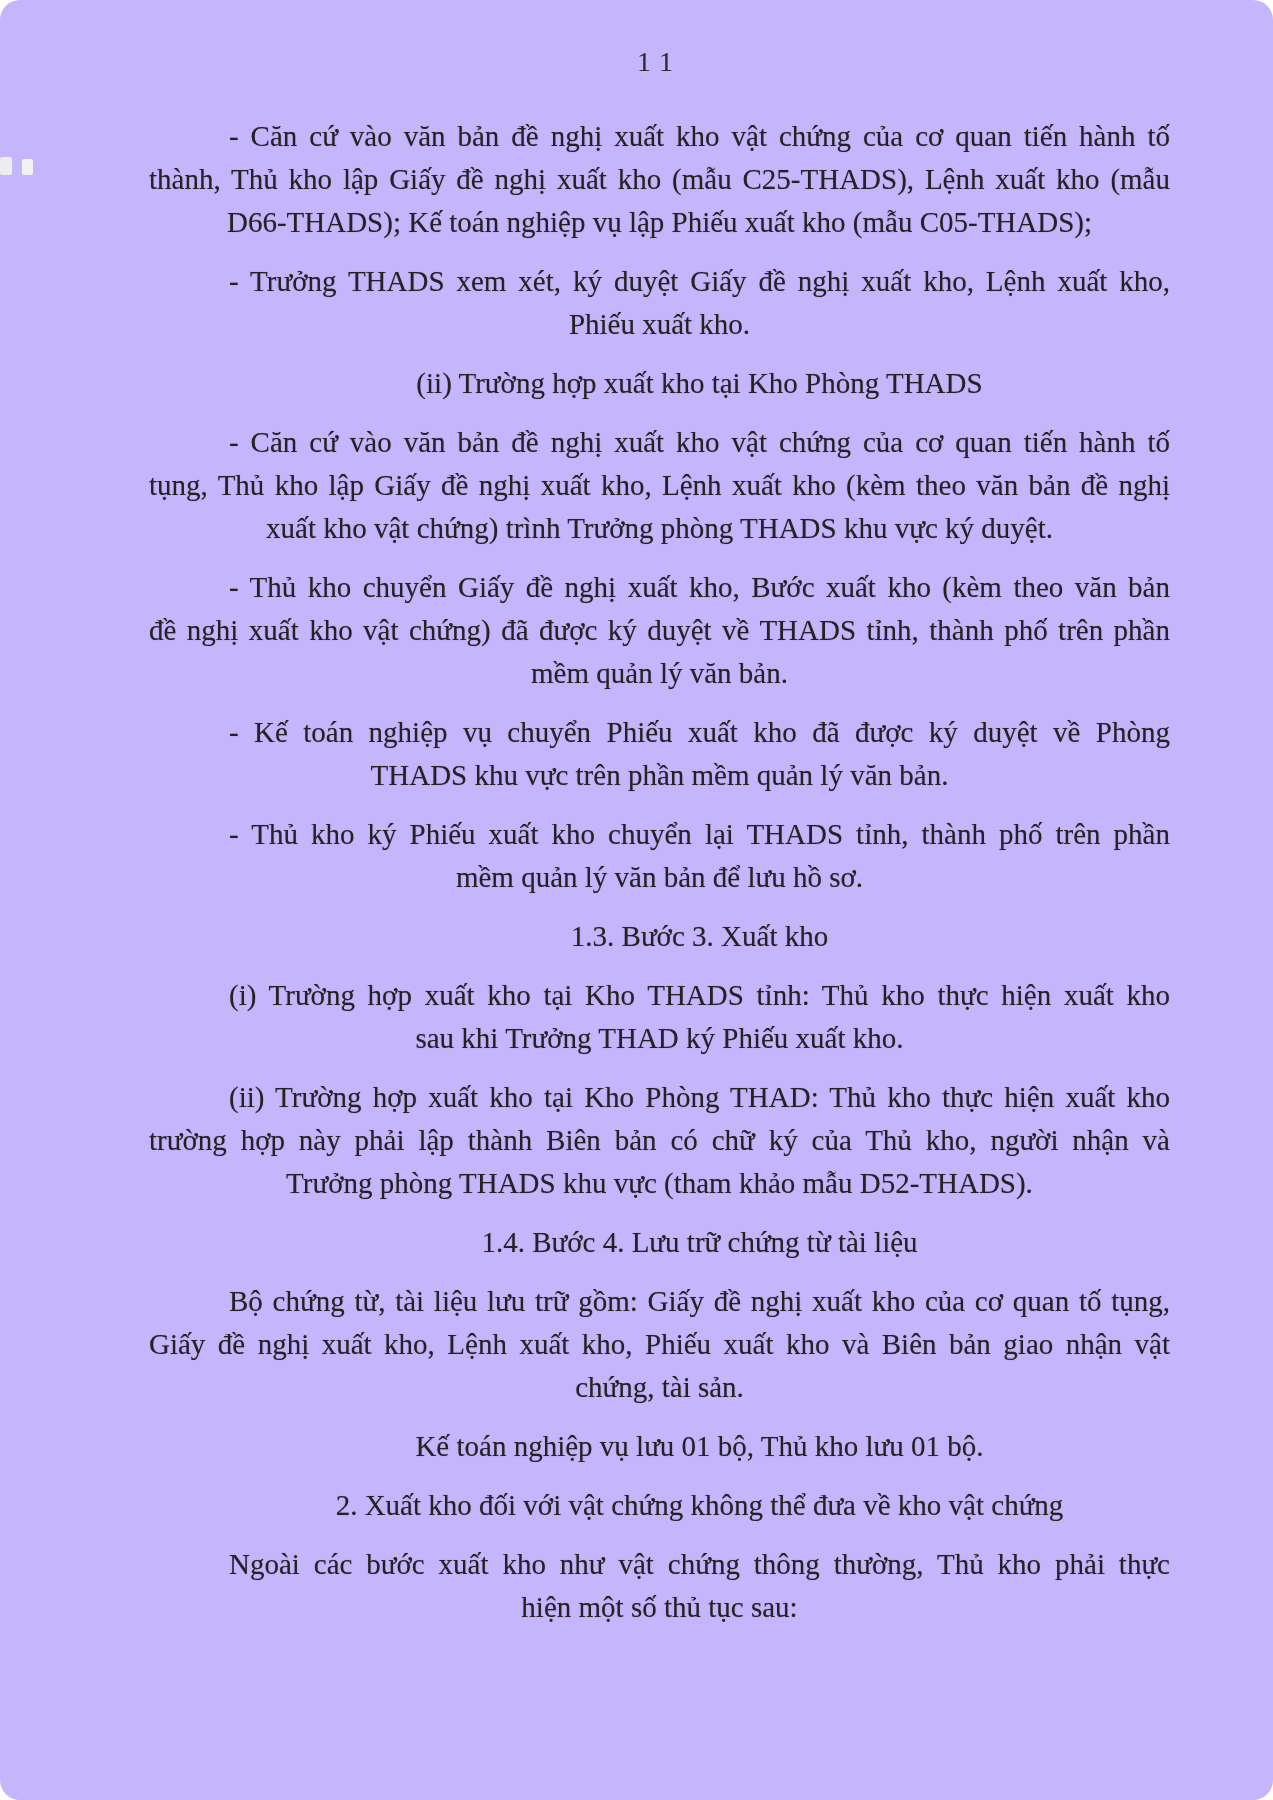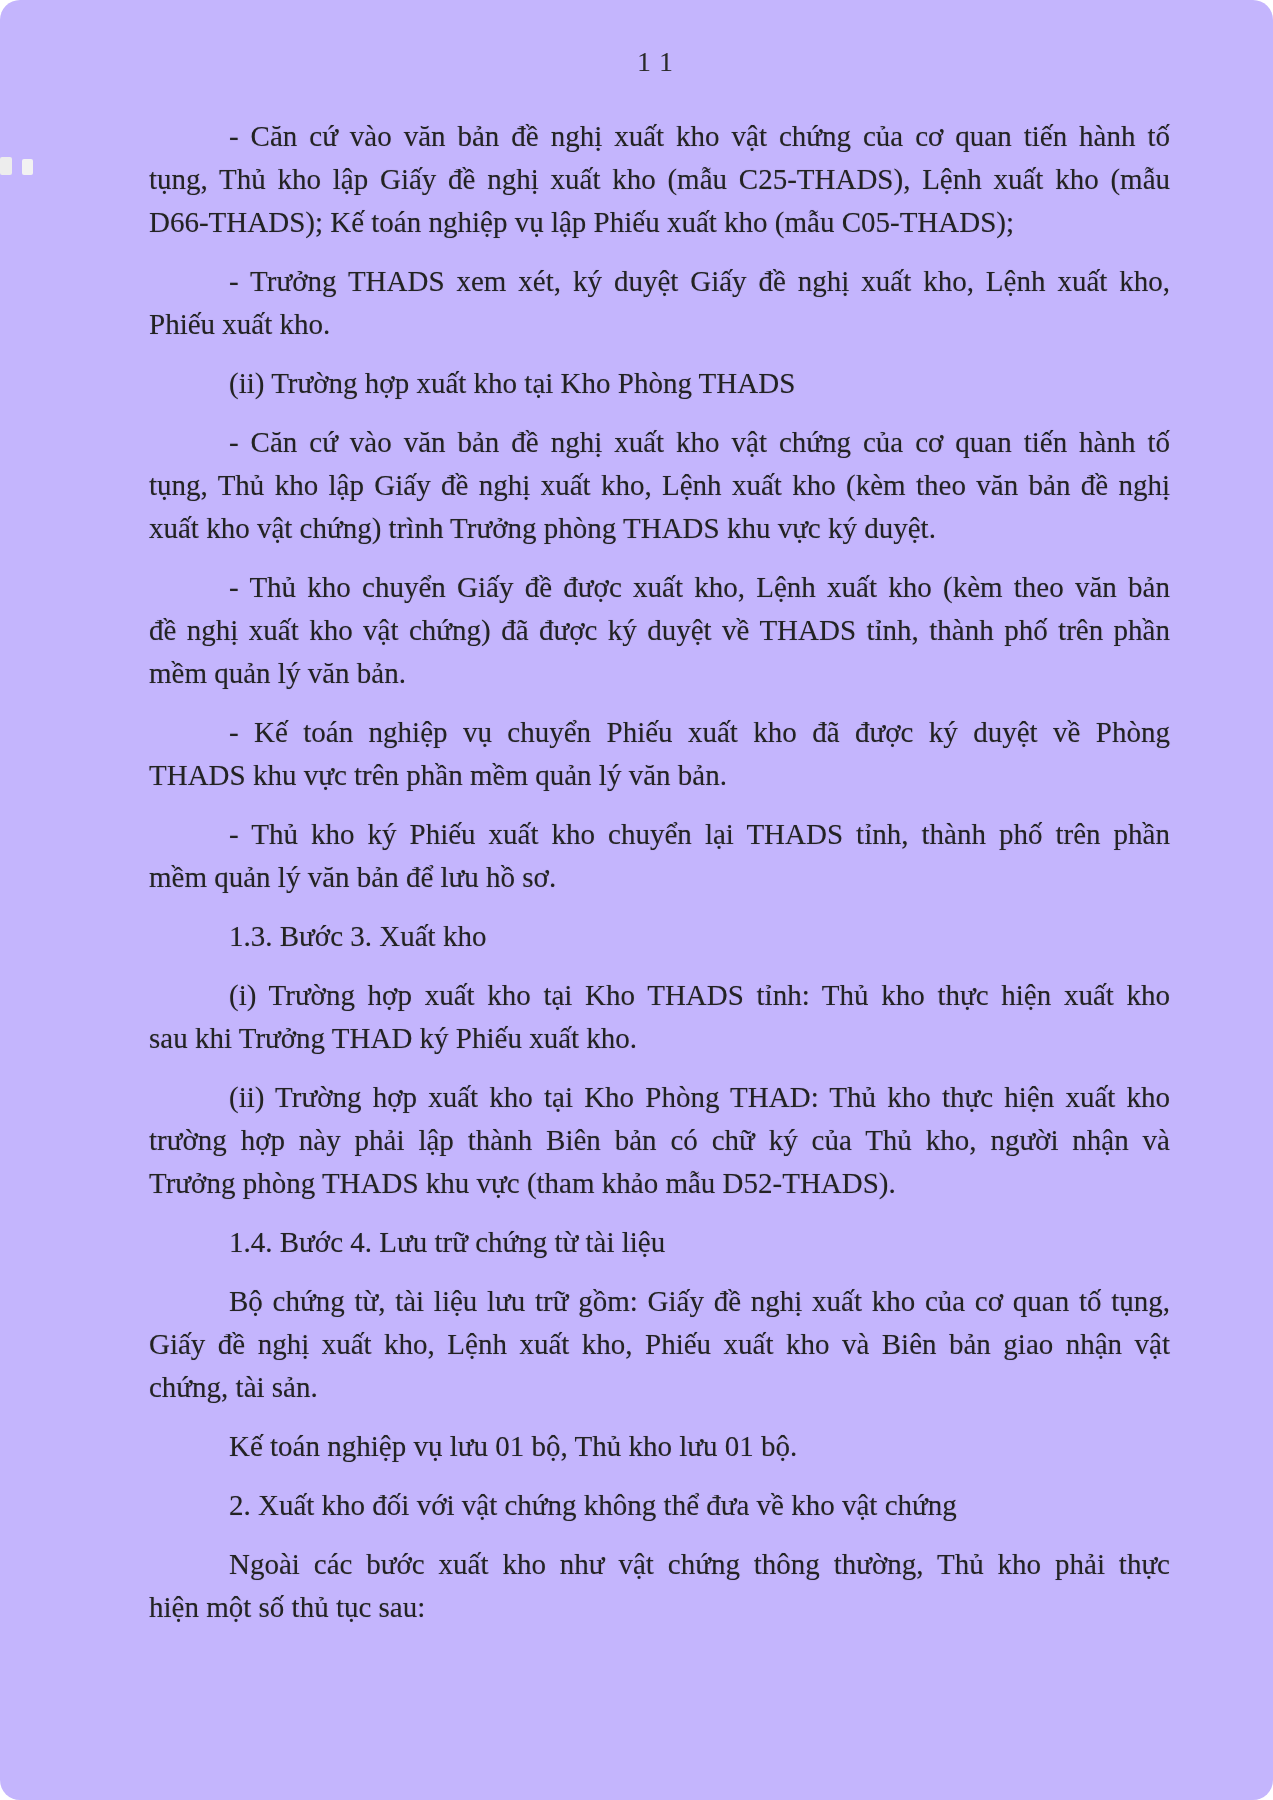--- a/index.html
+++ b/index.html
@@ -33,21 +33,21 @@
     left: 149px;
     width: 1021px;
     font-size: 29px;
     line-height: 43px;
     text-shadow: 0 0 1px rgba(40,40,40,0.35);
   }
   .para {
     margin: 16px 0 9px 0;
   }
   .line {
-    text-align: left;
+    text-align: center;
     white-space: normal;
   }
   .line.just {
     text-align: justify;
     text-align-last: justify;
   }
   .line.first {
     text-indent: 80px;
   }
   
@@ -65,37 +65,37 @@
 <div class="page">
   <div class="artifact a1"></div>
   <div class="artifact a2"></div>
 
   <div class="page-number">11</div>
 
   <div class="content">
 
   <div class="para">
         <div class="line first just">- Căn cứ vào văn bản đề nghị xuất kho vật chứng của cơ quan tiến hành tố</div>
-        <div class="line just">tụng, Thủ kho lập Giấy đề nghị xuất kho (mẫu C25-THADS), Lệnh xuất kho (mẫu</div>
+        <div class="line just">thành, Thủ kho lập Giấy đề nghị xuất kho (mẫu C25-THADS), Lệnh xuất kho (mẫu</div>
         <div class="line">D66-THADS); Kế toán nghiệp vụ lập Phiếu xuất kho (mẫu C05-THADS);</div>
       </div>
       <div class="para">
         <div class="line first just">- Trưởng THADS xem xét, ký duyệt Giấy đề nghị xuất kho, Lệnh xuất kho,</div>
         <div class="line">Phiếu xuất kho.</div>
       </div>
       <div class="para">
         <div class="line first">(ii) Trường hợp xuất kho tại Kho Phòng THADS</div>
       </div>
       <div class="para">
         <div class="line first just">- Căn cứ vào văn bản đề nghị xuất kho vật chứng của cơ quan tiến hành tố</div>
         <div class="line just">tụng, Thủ kho lập Giấy đề nghị xuất kho, Lệnh xuất kho (kèm theo văn bản đề nghị</div>
         <div class="line">xuất kho vật chứng) trình Trưởng phòng THADS khu vực ký duyệt.</div>
       </div>
       <div class="para">
-        <div class="line first just">- Thủ kho chuyển Giấy đề được xuất kho, Lệnh xuất kho (kèm theo văn bản</div>
+        <div class="line first just">- Thủ kho chuyển Giấy đề nghị xuất kho, Bước xuất kho (kèm theo văn bản</div>
         <div class="line just">đề nghị xuất kho vật chứng) đã được ký duyệt về THADS tỉnh, thành phố trên phần</div>
         <div class="line">mềm quản lý văn bản.</div>
       </div>
       <div class="para">
         <div class="line first just">- Kế toán nghiệp vụ chuyển Phiếu xuất kho đã được ký duyệt về Phòng</div>
         <div class="line">THADS khu vực trên phần mềm quản lý văn bản.</div>
       </div>
       <div class="para">
         <div class="line first just">- Thủ kho ký Phiếu xuất kho chuyển lại THADS tỉnh, thành phố trên phần</div>
         <div class="line">mềm quản lý văn bản để lưu hồ sơ.</div>

